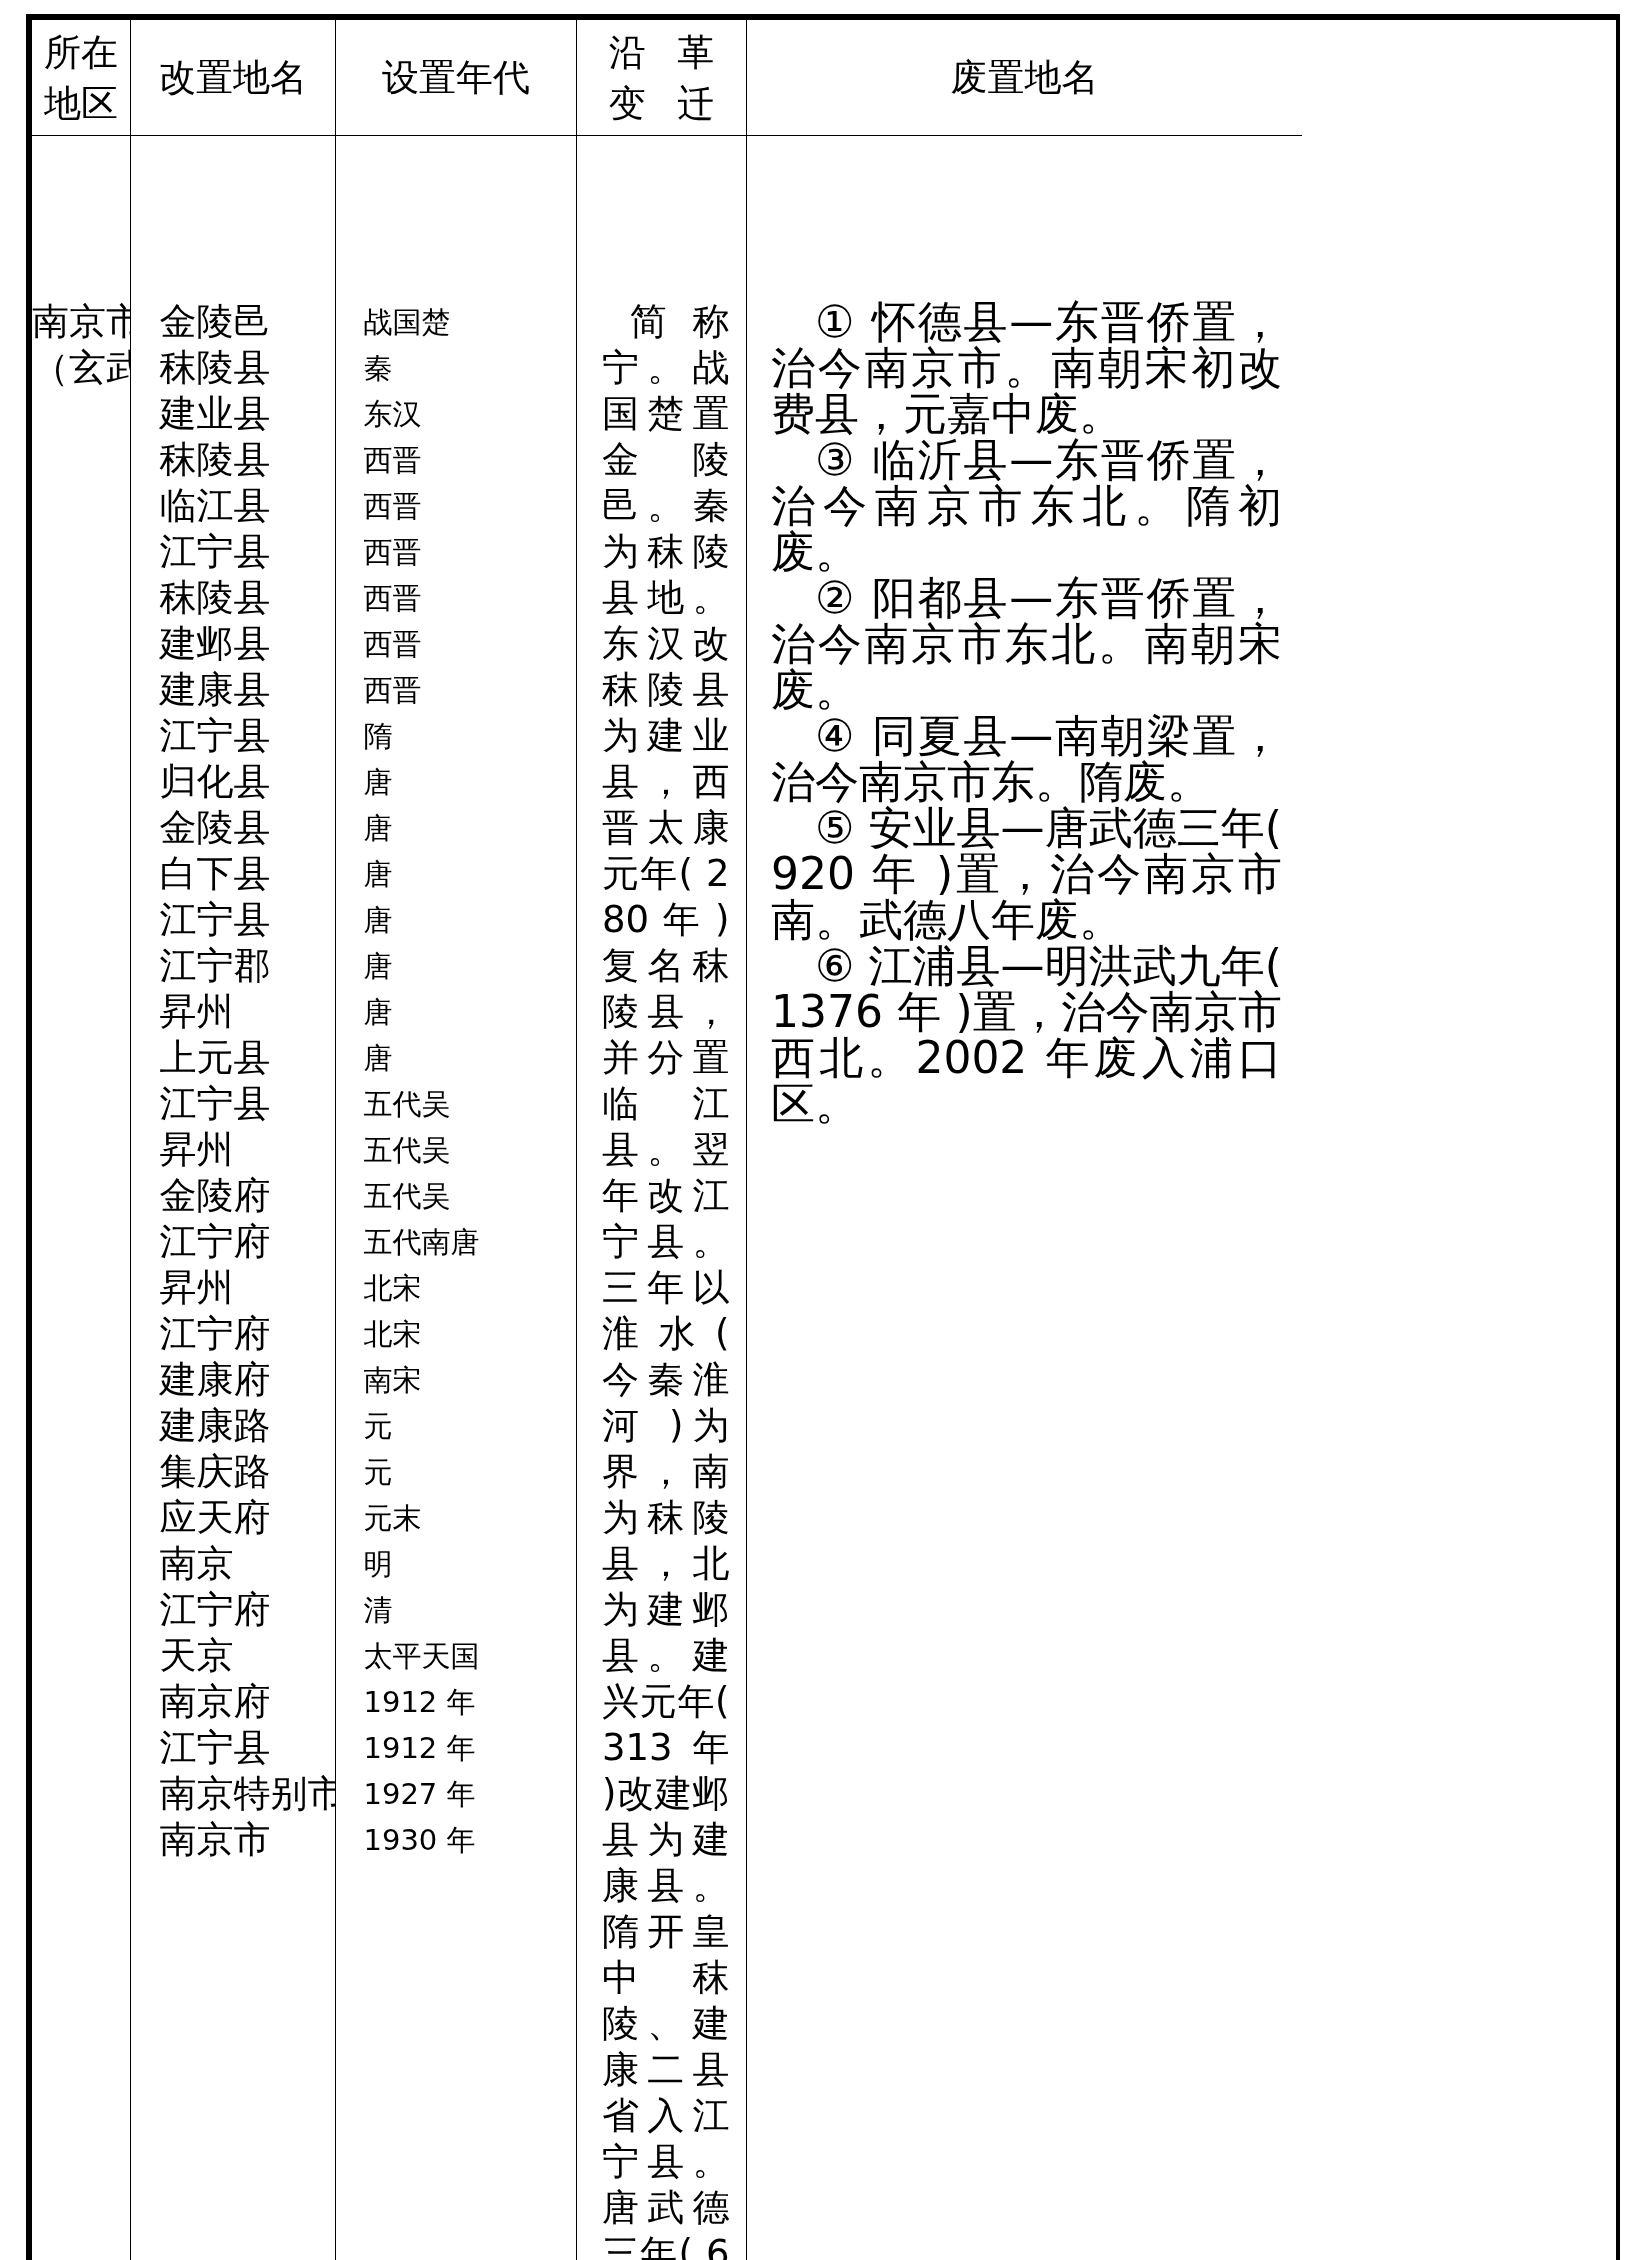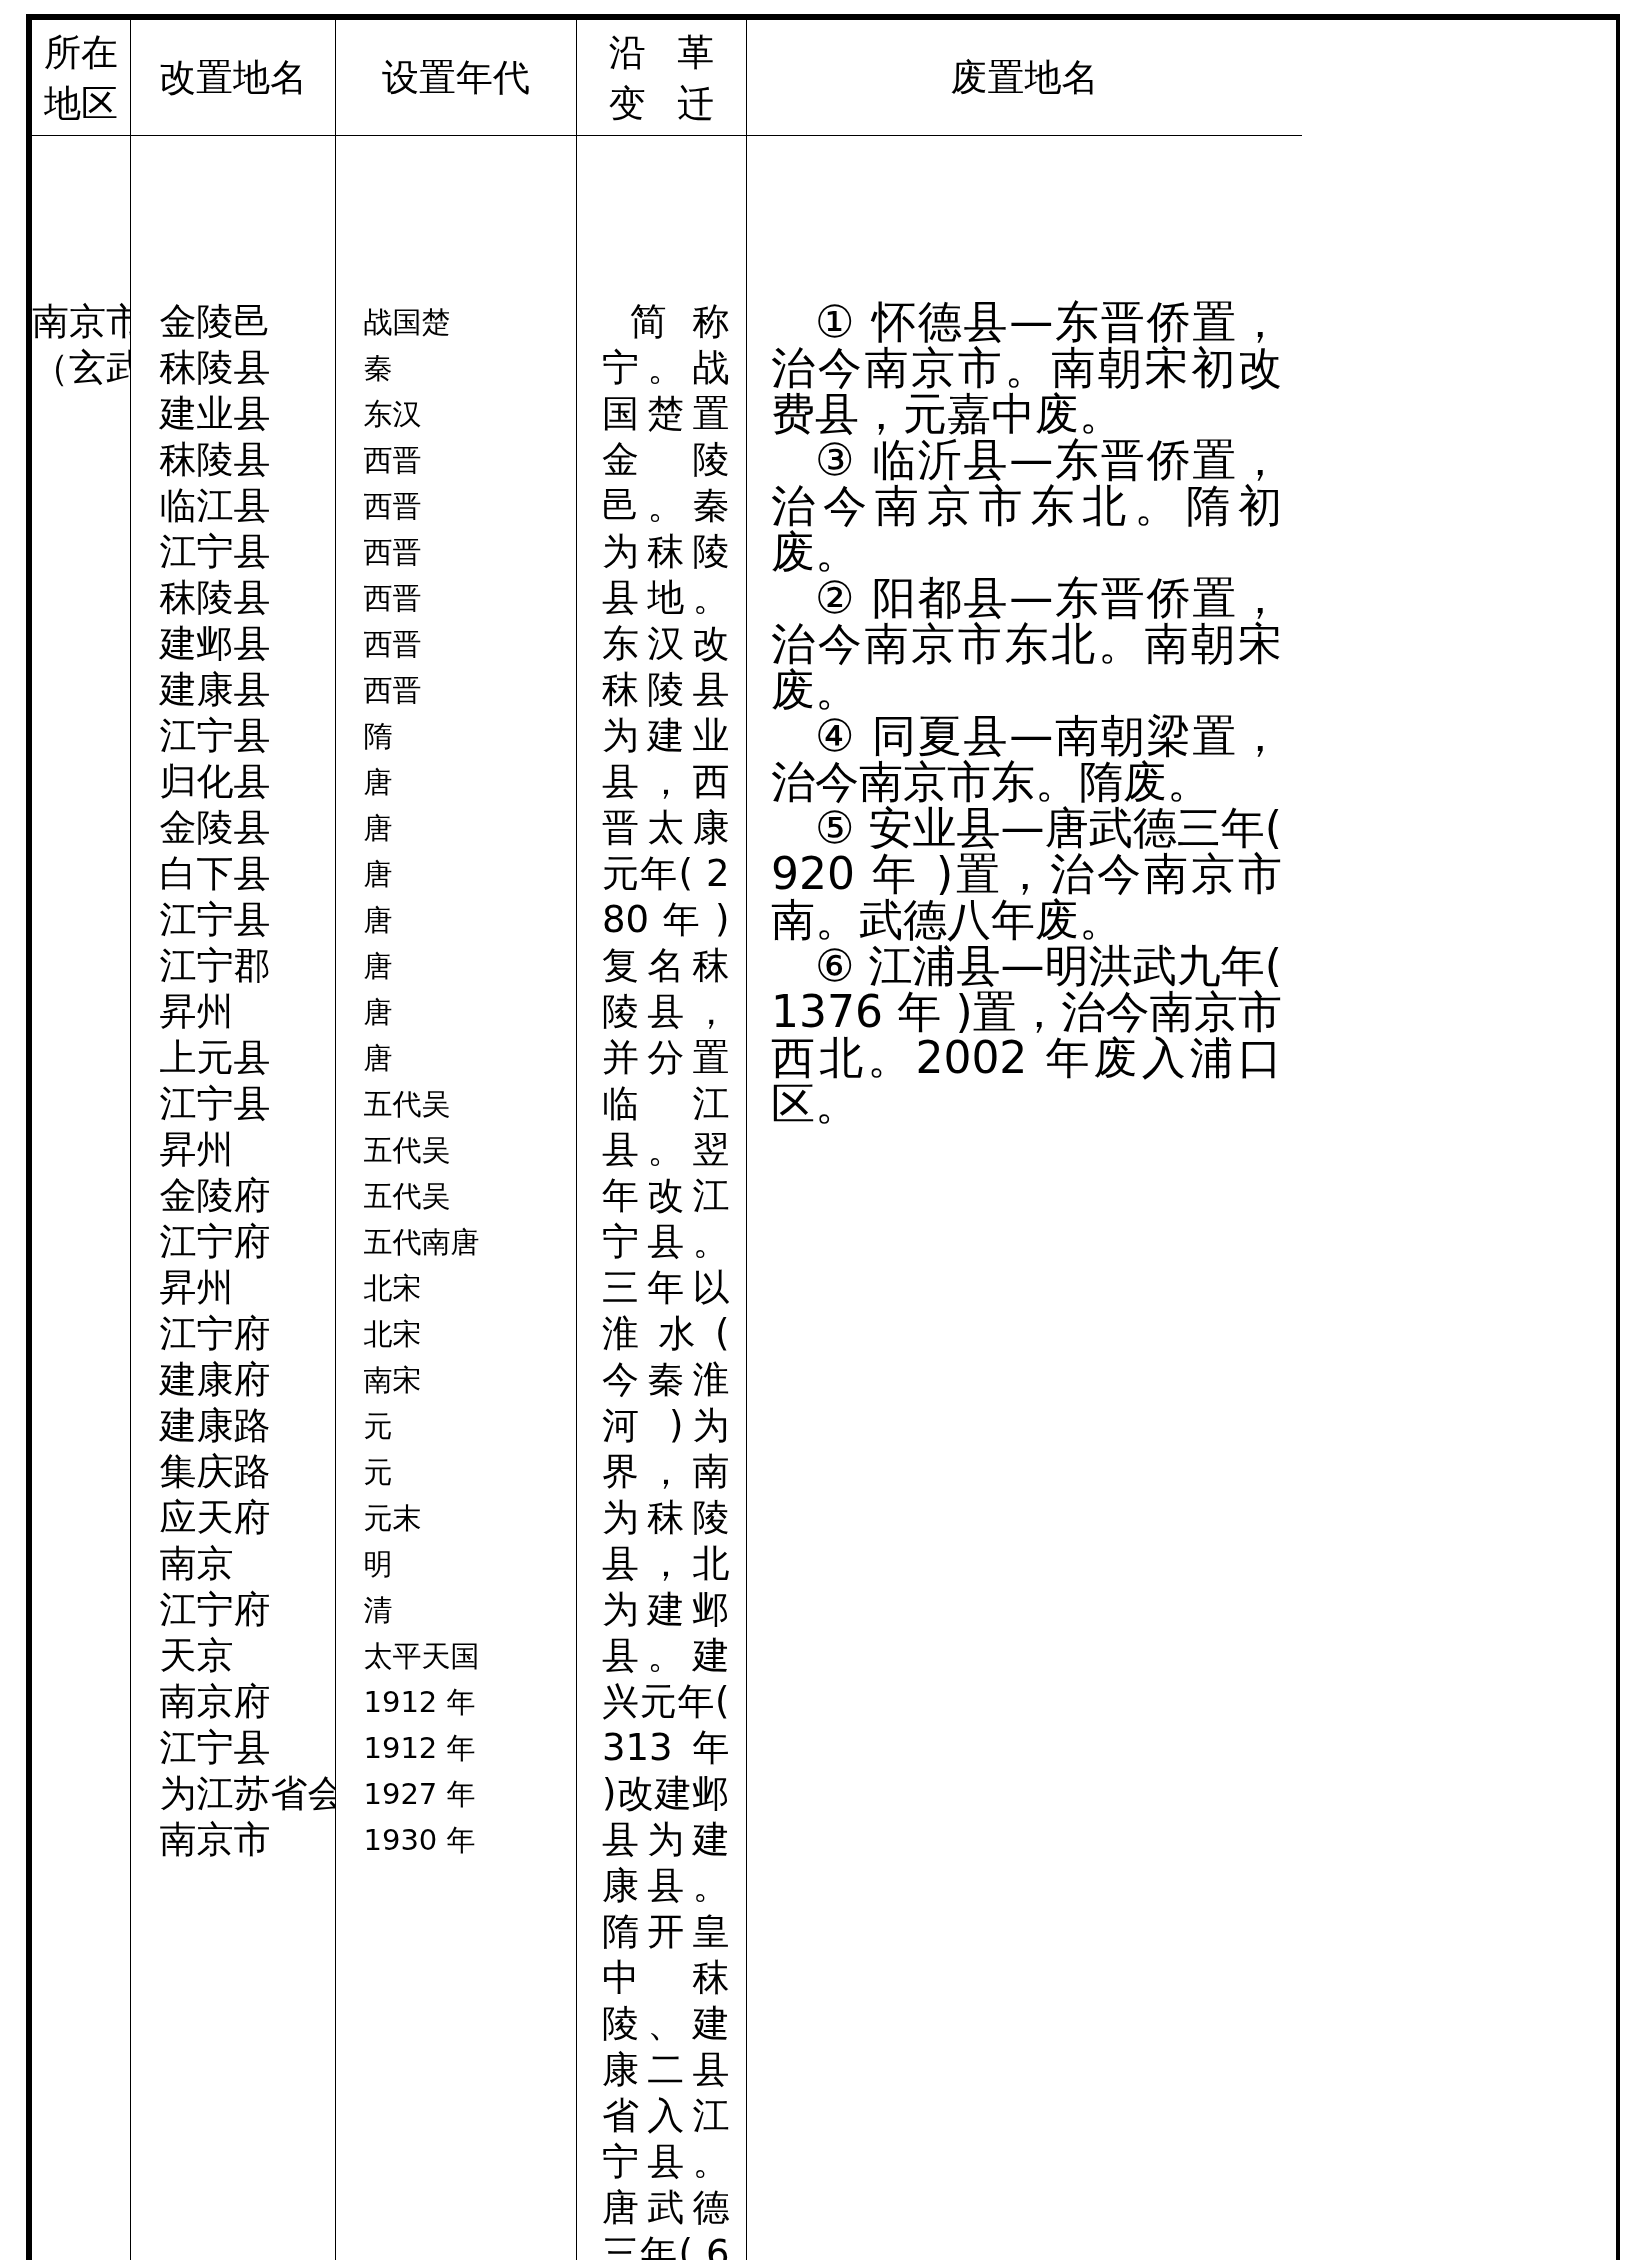--- a/index.html
+++ b/index.html
@@ -122,21 +122,21 @@
         <div class="line">江宁府</div>
         <div class="line">建康府</div>
         <div class="line">建康路</div>
         <div class="line">集庆路</div>
         <div class="line">应天府</div>
         <div class="line">南京</div>
         <div class="line">江宁府</div>
         <div class="line">天京</div>
         <div class="line">南京府</div>
         <div class="line">江宁县</div>
-        <div class="line">为江苏省会</div>
+        <div class="line">南京特别市</div>
         <div class="line">南京市</div>
       </div>
 
     <div class="cell td era-cell" id="era-list">
         <div class="line">战国楚</div>
         <div class="line">秦</div>
         <div class="line">东汉</div>
         <div class="line">西晋</div>
         <div class="line">西晋</div>
         <div class="line">西晋</div>

